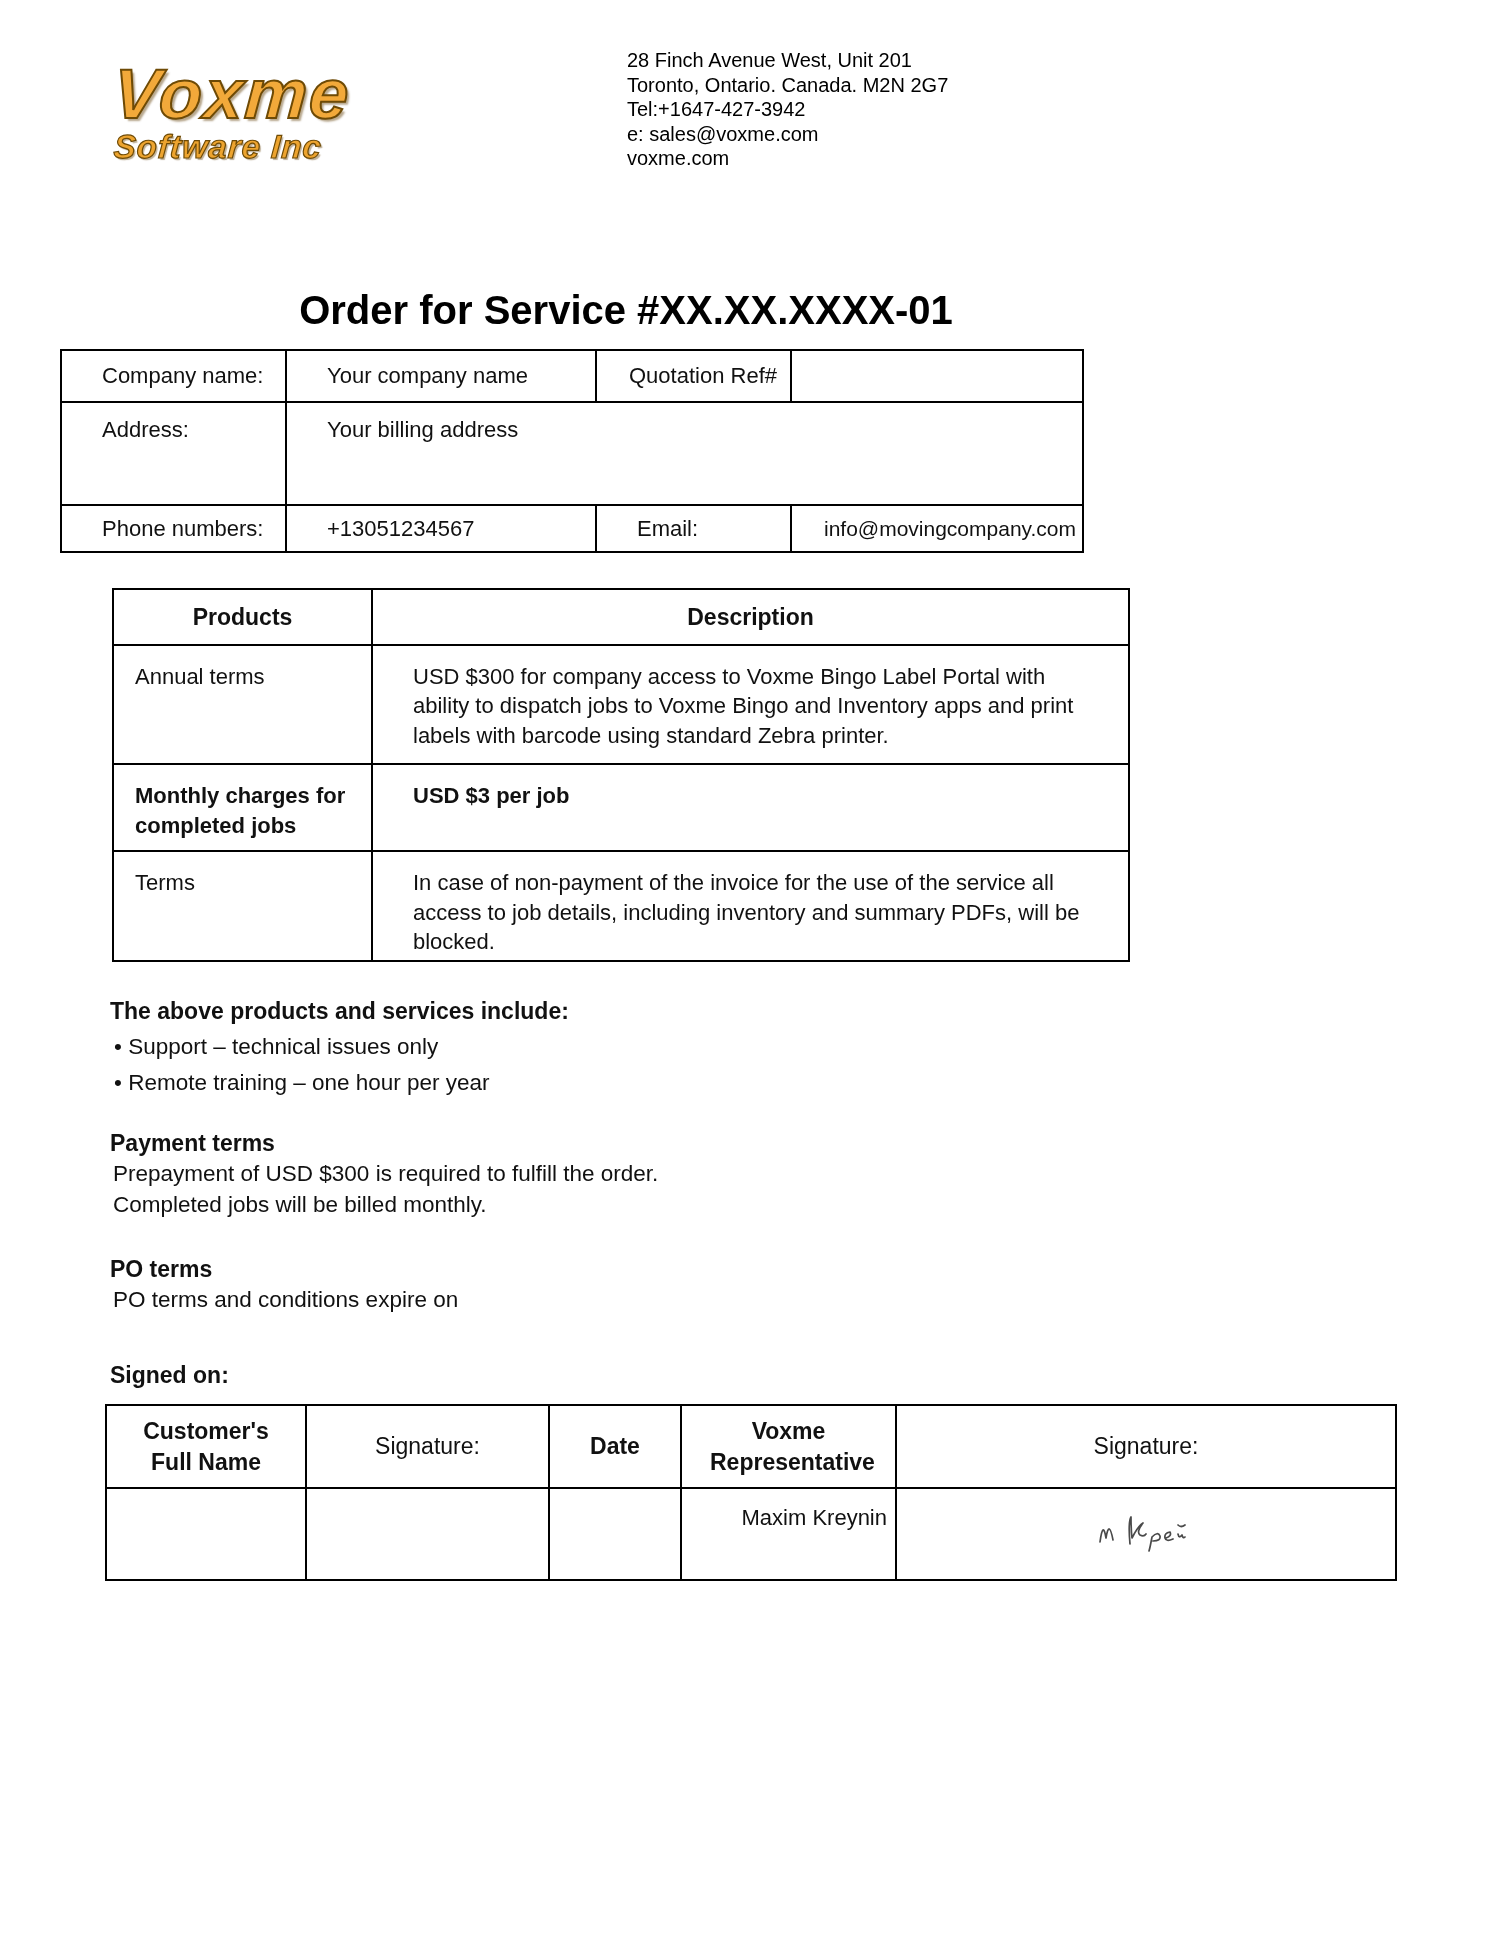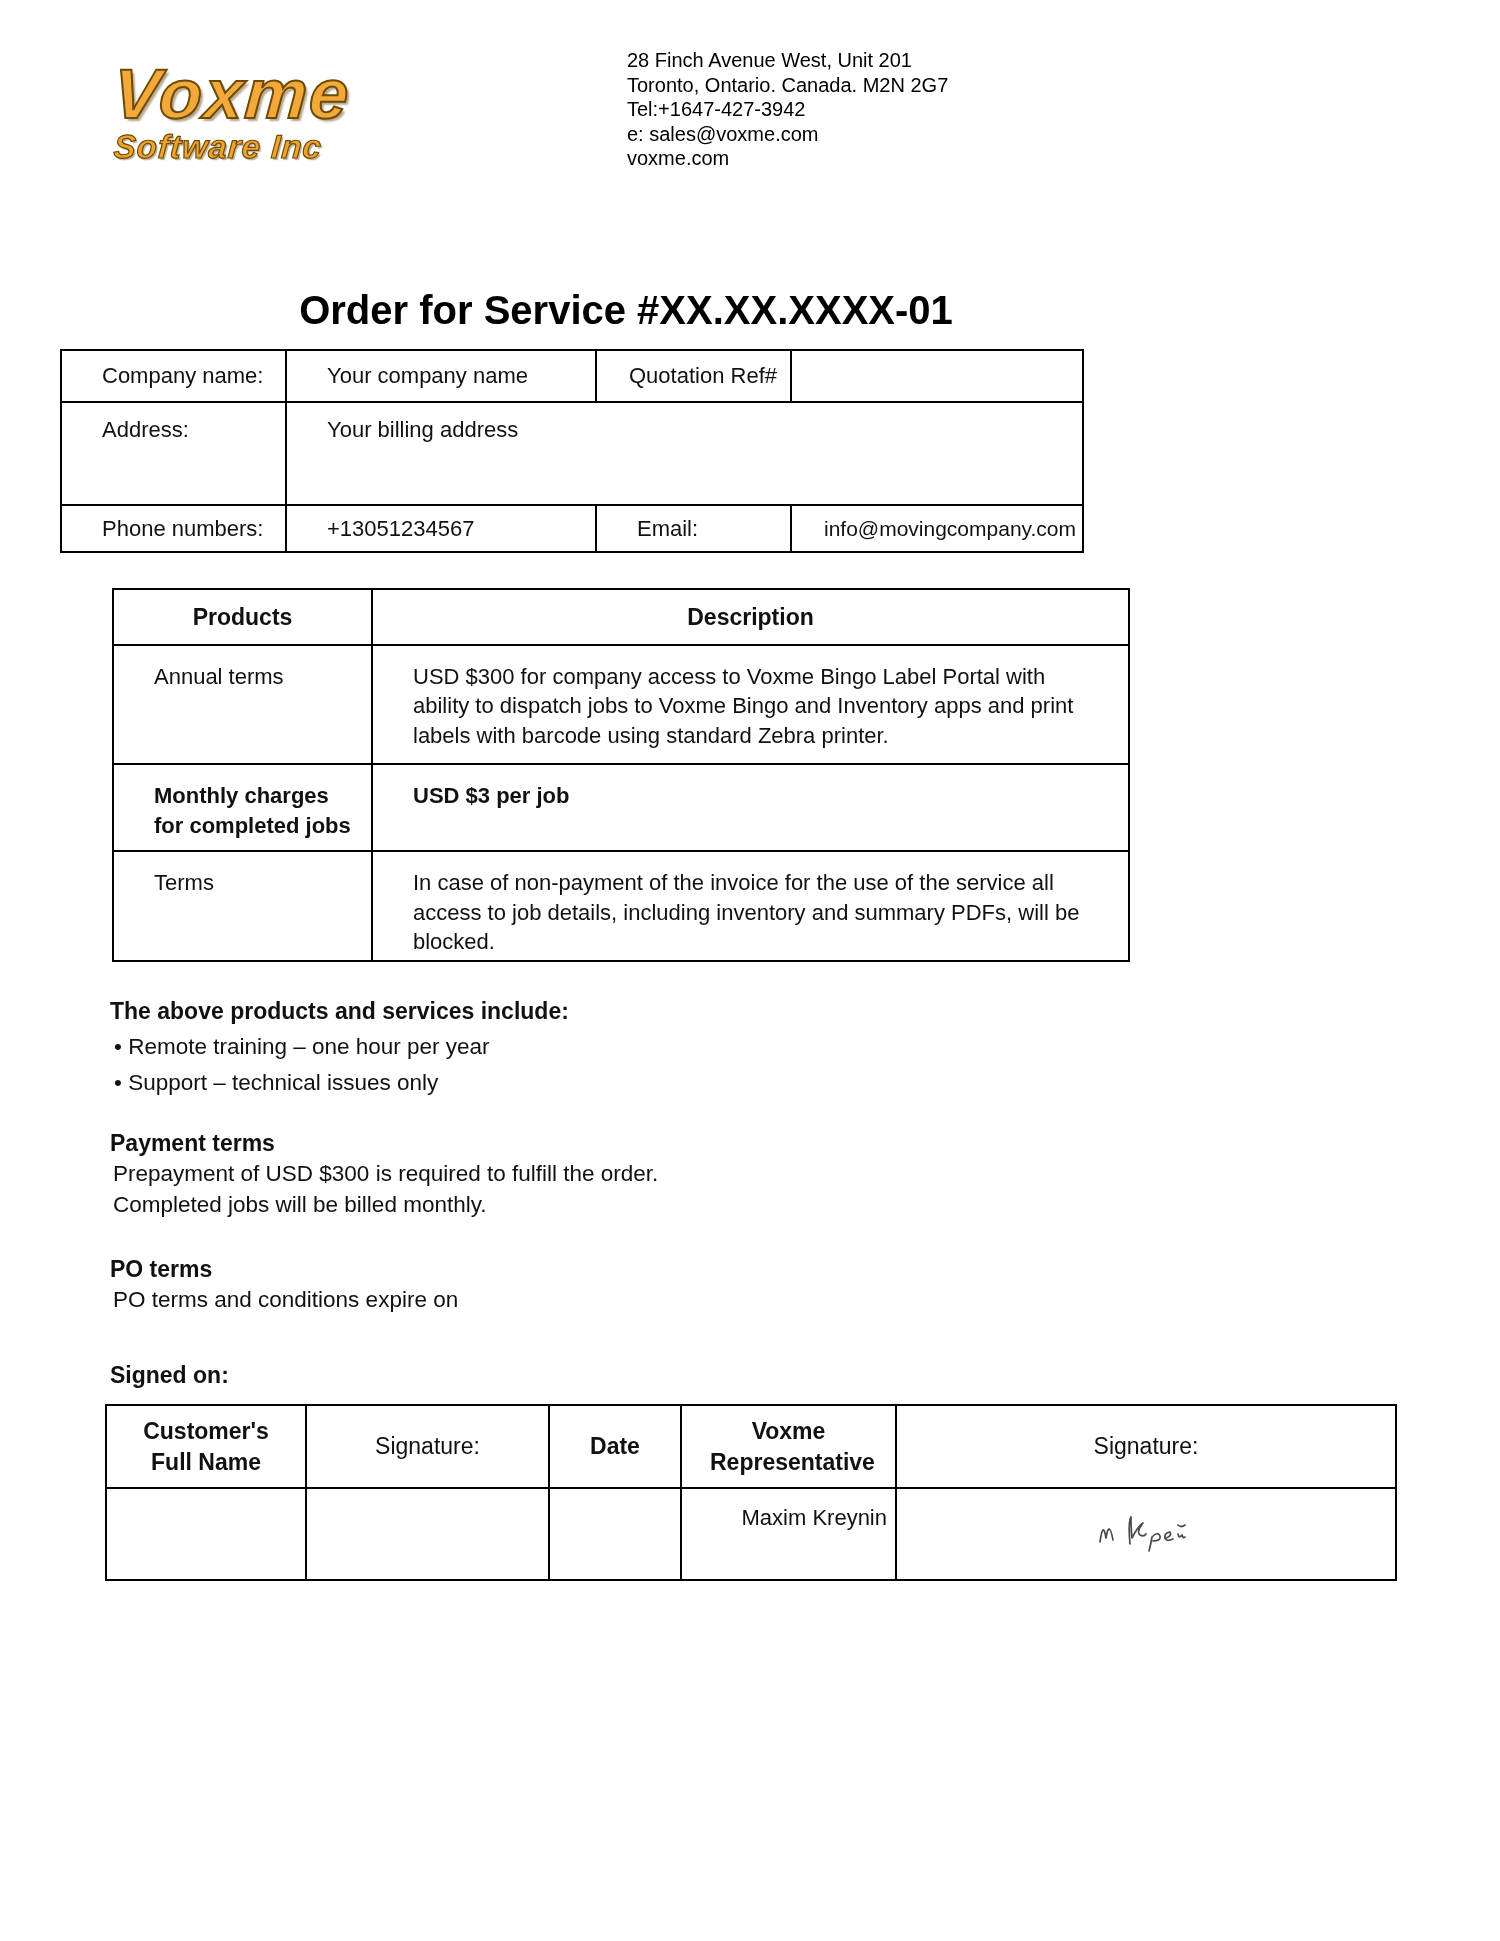--- a/index.html
+++ b/index.html
@@ -73,21 +73,21 @@
   .company-table td { padding: 6px 12px 6px 40px; }
   .ct-r1 td { height: 52px; vertical-align: middle; }
   .ct-r2 td { height: 103px; vertical-align: top; padding-top: 14px; }
   .ct-r3 td { height: 47px; vertical-align: middle; }
   .ct-email-val { padding-left: 32px !important; font-size: 21px; }
   .ct-quote-lbl { padding-left: 32px !important; }
 
   
   .products-table { margin: 35px 0 0 112px; width: 1016px; table-layout: fixed; }
   .products-table th { height: 56px; text-align: center; vertical-align: middle; font-weight: bold; font-size: 23px; }
-  .pt-product { vertical-align: top; padding: 16px 12px 10px 40px; line-height: 1.35; }
+  .pt-product { vertical-align: top; padding: 16px 12px 10px 21px; line-height: 1.35; }
   .pt-desc { vertical-align: top; padding: 16px 44px 4px 40px; line-height: 1.33; }
   .pt-r1 td { height: 119px; }
   .pt-r2 td { height: 75px; font-weight: bold; }
   .pt-r3 td { height: 89px; }
 
   
   .sections { margin: 34px 0 0 110px; font-size: 22.5px; color: #111; }
   .sec-heading { font-weight: bold; font-size: 23px; margin: 0; line-height: 30px; }
   .bullet-line { margin: 5px 0 0 4px; line-height: 31px; }
   .bullet-line::before { content: "\2022  "; }
@@ -176,22 +176,22 @@
       <tr class="pt-r3">
         <td class="pt-product">Terms</td>
         <td class="pt-desc">In case of non-payment of the invoice for the use of the service all access to job details, including inventory and summary PDFs, will be blocked.</td>
       </tr>
     </tbody>
       </table>
 
     <div class="sections">
 
       <div class="sec-heading">The above products and services include:</div>
+      <div class="bullet-line">Support – technical issues only</div>
       <div class="bullet-line">Remote training – one hour per year</div>
-      <div class="bullet-line">Support – technical issues only</div>
 
       <div class="sec-heading sec-gap">Payment terms</div>
       <div class="plain-line">Prepayment of USD $300 is required to fulfill the order.</div>
       <div class="plain-line">Completed jobs will be billed monthly.</div>
 
       <div class="sec-heading sec-gap-lg">PO terms</div>
       <div class="plain-line">PO terms and conditions expire on</div>
 
       <div class="signed-on">Signed on:</div>
     </div>

